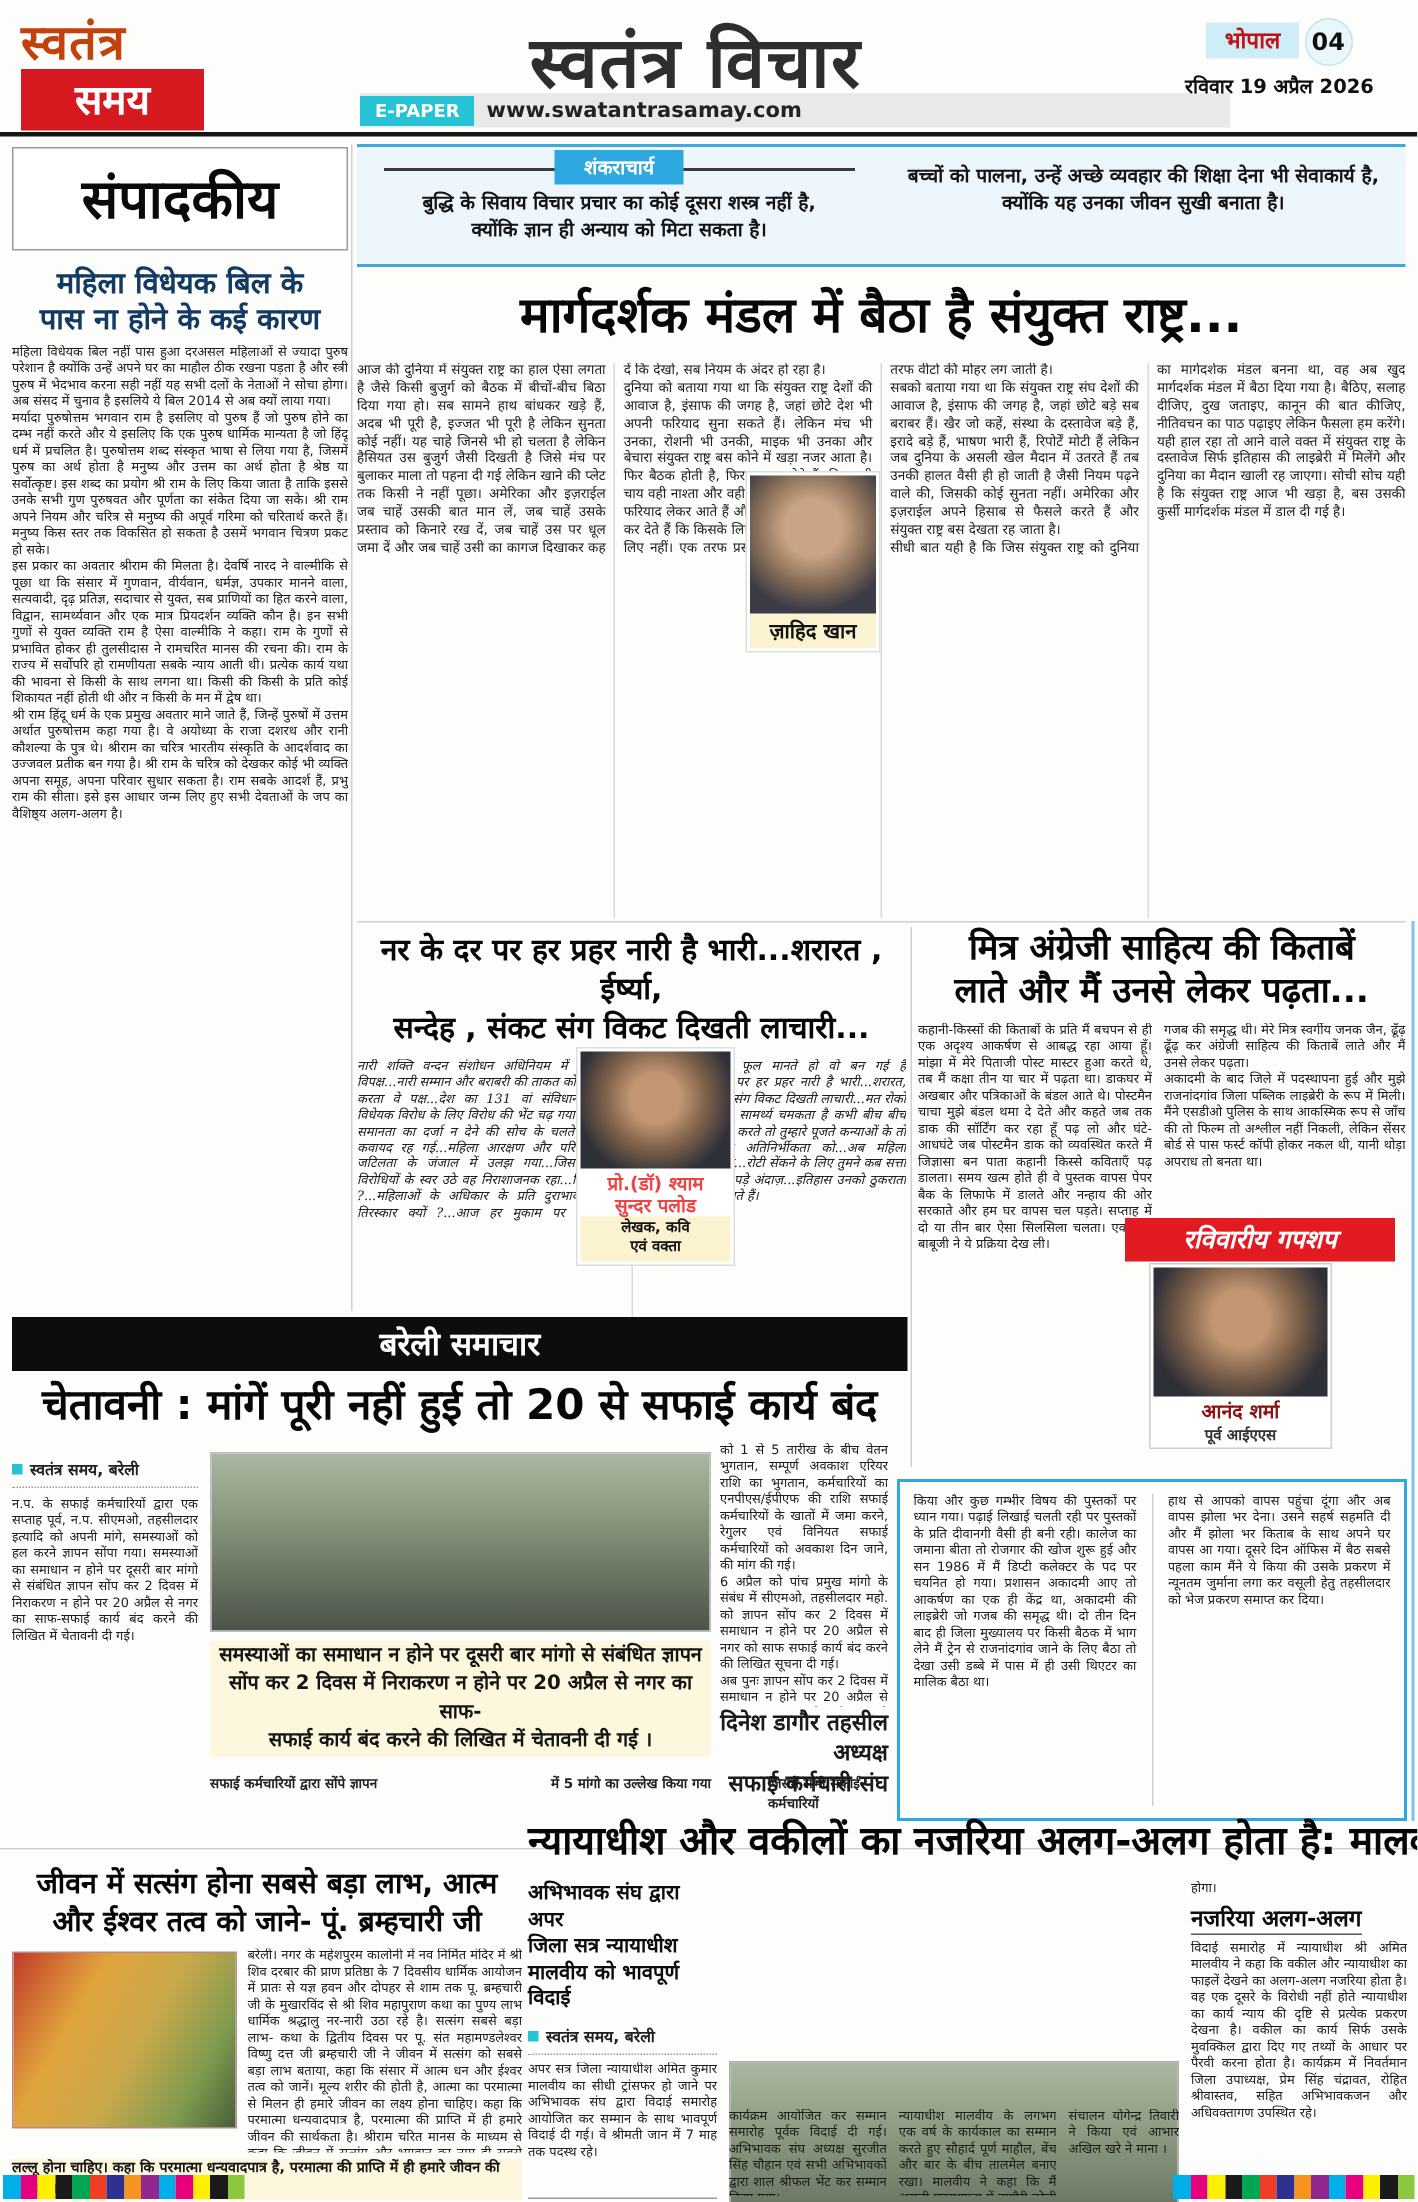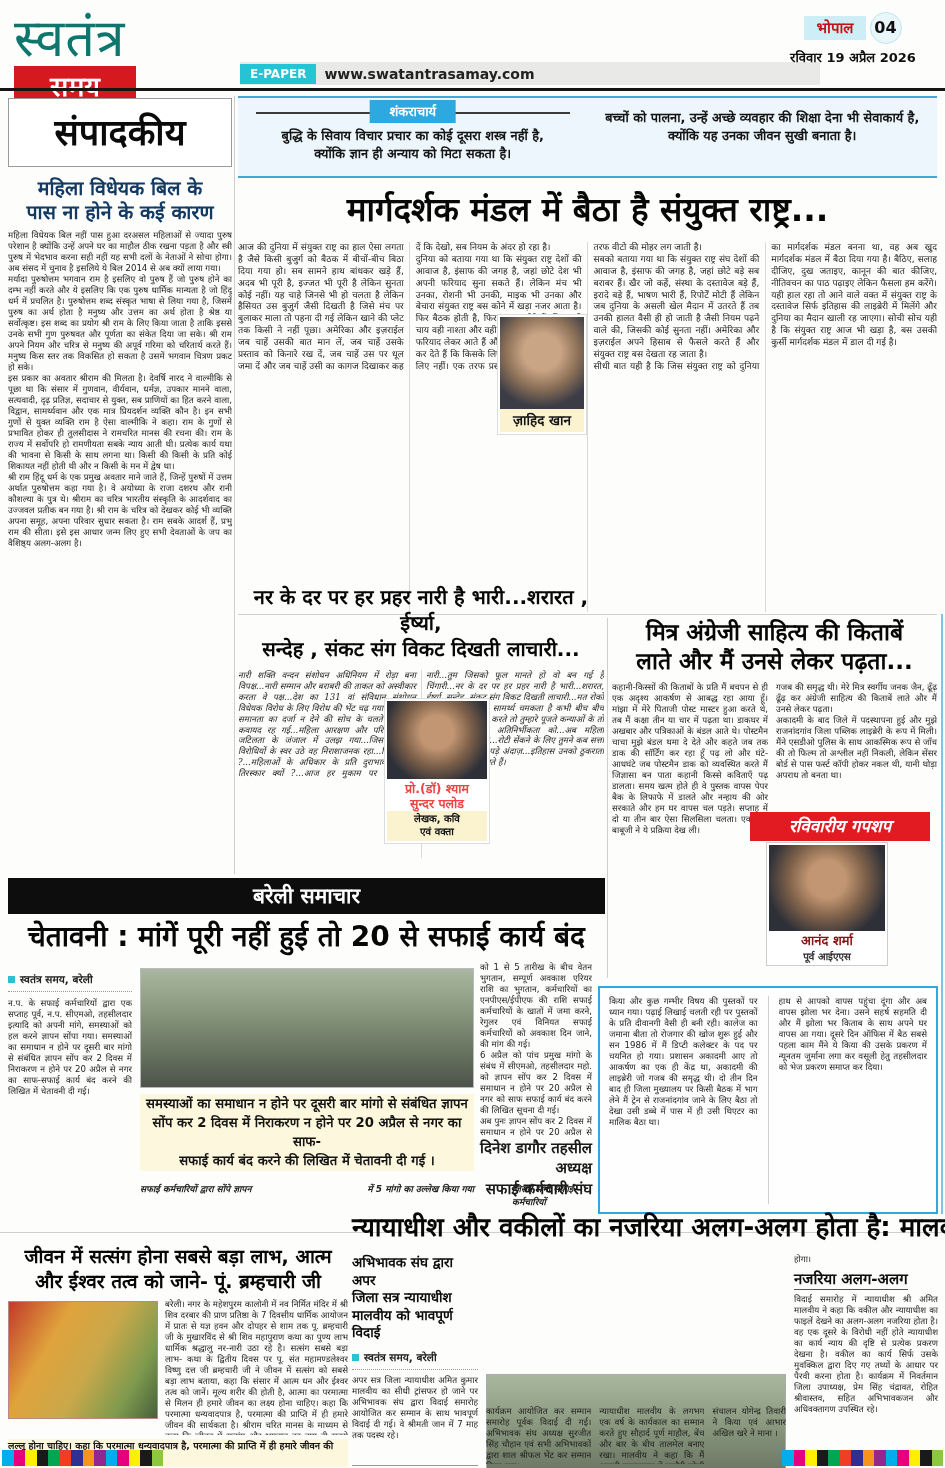--- a/index.html
+++ b/index.html
@@ -5,21 +5,21 @@
   * { margin:0; padding:0; box-sizing:border-box; }
   html,body { background:#ffffff; }
   body { font-family:"DejaVu Sans", sans-serif; }
   #page {
     position:relative; width:945px; height:1468px; margin:0 auto;
     background:#fdfdfb; overflow:hidden; color:#1a1a1a;
   }
   .abs { position:absolute; }
 
   
-  .logo-top { font-size:52px; font-weight:400; color:#0f766e; line-height:1.0; letter-spacing:1px; }
+  .logo-top { font-size:32px; font-weight:700; color:#c2410c; line-height:1.0; letter-spacing:1px; }
   .logo-bottom { display:block; background:#d6181f; color:#fff; font-weight:800; font-size:27px;
     text-align:center; padding:1px 8px 3px; margin-top:2px; }
   .paper-title { font-size:47px; font-weight:800; color:#2e2e2e; letter-spacing:1px; white-space:nowrap; }
   .epaper-bar { background:#e9e9e7; height:23px; display:flex; align-items:center; }
   .epaper-badge { background:#25c3d3; color:#ffffff; font-weight:800; font-size:12px; padding:3px 10px; }
   .website { font-size:14px; font-weight:700; color:#222; padding-left:8px; }
   .city-chip { display:inline-block; background:#cdeef6; color:#c21218; font-weight:800; font-size:15px; padding:1px 12px 3px; }
   .page-circle { display:inline-block; width:32px; height:32px; border-radius:50%; background:#eaf7fa;
     border:1px solid #bfe4ee; font-weight:800; font-size:16px; color:#101010; text-align:center; line-height:30px; vertical-align:middle; margin-left:4px;}
   .issue-date { font-size:13px; font-weight:800; color:#101010; margin-top:4px; }
@@ -54,21 +54,21 @@
   .photo.portrait2 { background:radial-gradient(circle at 50% 40%, #c29672 0 24%, #7d6049 50%, #2e3038 78%); }
   .photo-caption-cream { background:#fbf3d0; text-align:center; font-weight:800; font-size:13.5px; color:#141414; padding:2px 0 3px; }
 
   .section-banner { background:#0d0d0d; color:#ffffff; text-align:center; font-weight:800; font-size:21px; padding:3px 0 5px; }
   .bareli-headline { text-align:center; font-weight:800; font-size:28px; color:#070707; white-space:nowrap; }
   .sub-headline { font-weight:800; font-size:14.5px; line-height:1.3; color:#0d0d0d; white-space:pre-line; }
   .byline { font-weight:800; font-size:10.5px; color:#222; border-bottom:1px dotted #999; padding:4px 0 5px; }
   .byline .sq { display:inline-block; width:7px; height:7px; background:#25c3d3; margin-right:5px; }
   .cap-yellow { text-align:center; font-weight:800; font-size:13.2px; line-height:1.45; color:#151515;
     background:linear-gradient(#fdf8dd,#fdf8dd); white-space:pre-line; }
-  .mini-cap { font-weight:700; font-size:9px; color:#222;font-style:italic; }
+  .mini-cap { font-weight:700; font-size:9px; color:#222; }
   .signature { font-weight:700; font-size:15px; text-align:right; line-height:1.35; white-space:pre-line; }
 
   .blue-box { border:2.5px solid #2ea9e0; background:#fefefe; padding:8px 9px; }
   .gapshap-banner { background:#e21b22; color:#fff; text-align:center; font-weight:800; font-style:italic; font-size:17px; padding:2px 0 4px; }
   .gapshap-name { text-align:center; font-weight:800; font-size:13px; color:#8c1313; }
   .gapshap-role { text-align:center; font-weight:700; font-size:10px; color:#333; }
 
   .kicker { text-align:center; font-weight:800; font-size:15px; color:#0e0e0e; border-bottom:1px solid #bbb; padding-bottom:3px; white-space:nowrap; }
   .headline-md { text-align:center; font-weight:800; font-size:19px; line-height:1.3; color:#070707; white-space:pre-line; }
   .headline-lg2 { text-align:center; font-weight:800; font-size:26px; color:#070707; white-space:nowrap; }
@@ -84,20 +84,23 @@
 </head>
 <body>
 
 <div id="page">
 
   <div class="abs" style="left:14px; top:12px; width:210px;">
     <div class="logo-top">स्वतंत्र</div>
     <span class="logo-bottom" style="width:122px;">समय</span>
   </div>
 
+  <div class="abs" style="left:50%; top:8px; transform:translateX(-54%);">
+    <div class="paper-title">स्वतंत्र विचार</div>
+  </div>
 
   <div class="abs epaper-bar" style="left:240px; top:62px; width:580px;">
     <span class="epaper-badge">E-PAPER</span>
     <span class="website">www.swatantrasamay.com</span>
   </div>
 
   <div class="abs" style="right:12px; top:12px; width:160px; text-align:center;">
     <span class="city-chip">भोपाल</span><span class="page-circle">04</span>
     <div class="issue-date">रविवार 19 अप्रैल 2026</div>
   </div>
@@ -141,21 +144,21 @@
 सीधी बात यही है कि जिस संयुक्त राष्ट्र को दुनिया का मार्गदर्शक मंडल बनना था, वह अब खुद मार्गदर्शक मंडल में बैठा दिया गया है। बैठिए, सलाह दीजिए, दुख जताइए, कानून की बात कीजिए, नीतिवचन का पाठ पढ़ाइए लेकिन फैसला हम करेंगे। यही हाल रहा तो आने वाले वक्त में संयुक्त राष्ट्र के दस्तावेज सिर्फ इतिहास की लाइब्रेरी में मिलेंगे और दुनिया का मैदान खाली रह जाएगा। सोची सोच यही है कि संयुक्त राष्ट्र आज भी खड़ा है, बस उसकी कुर्सी मार्गदर्शक मंडल में डाल दी गई है।</div>
   </div>
 
   <div class="abs" style="left:497px; top:314px; width:90px; background:#fff; padding:2px; border:1px solid #ddd;">
     <div class="photo portrait" style="width:84px; height:92px;"></div>
     <div class="photo-caption-cream">ज़ाहिद खान</div>
   </div>
 
   <div class="abs hrule" style="left:238px; top:614px; width:699px;"></div>
 
-  <div class="abs" style="left:238px; top:584px; width:366px;">
+  <div class="abs" style="left:238px; top:620px; width:366px;">
     <div class="headline-md" style="font-size:20px;">नर के दर पर हर प्रहर नारी है भारी...शरारत , ईर्ष्या,
 सन्देह , संकट संग विकट दिखती लाचारी...</div>
     <div class="body-2col serif-i" style="margin-top:8px; height:188px;">नारी शक्ति वन्दन संशोधन अधिनियम में रोड़ा बना विपक्ष...नारी सम्मान और बराबरी की ताकत को अस्वीकार करता वे पक्ष...देश का 131 वां संविधान संशोधन विधेयक विरोध के लिए विरोध की भेंट चढ़ गया...नारी को समानता का दर्जा न देने की सोच के चलते एक और कवायद रह गई...महिला आरक्षण और परिसीमन की जटिलता के जंजाल में उलझ गया...जिस तरह से विरोधियों के स्वर उठे वह निराशाजनक रहा...विकार क्यों ?...महिलाओं के अधिकार के प्रति दुराभाव व ऐसा तिरस्कार क्यों ?...आज हर मुकाम पर अव्वल है नारी...तुम जिसको फूल मानते हो वो बन गई है चिंगारी...नर के दर पर हर प्रहर नारी है भारी...शरारत, ईर्ष्या, सन्देह, संकट संग विकट दिखती लाचारी...मत रोको उफनते अरमानों को सामर्थ्य चमकता है कभी बीच बीच में...शक्ति का वन्दन करते तो तुम्हारे पूजते कन्याओं के तो तुम्हारे नेतृत्व और अतिनिर्भीकता को...अब महिला मतदाताओं का असर...रोटी सेंकने के लिए तुमने कब सत्ता के गलियारे में भारी पड़े अंदाज़...इतिहास उनको ठुकराता है जो अध्याय बन जाते हैं।</div>
   </div>
   <div class="abs" style="left:384px; top:698px; width:106px; background:#fff; border:1px solid #ddd; padding:2px;">
     <div class="photo portrait2" style="width:100px; height:78px;"></div>
     <div style="text-align:center; font-weight:800; font-size:12.5px; color:#ef4444; white-space:pre-line; line-height:1.2; margin-top:2px;">प्रो.(डॉ) श्याम
 सुन्दर पलोड</div>
     <div class="photo-caption-cream" style="font-size:10px; white-space:pre-line; line-height:1.25;">लेखक, कवि
 एवं वक्ता</div>

